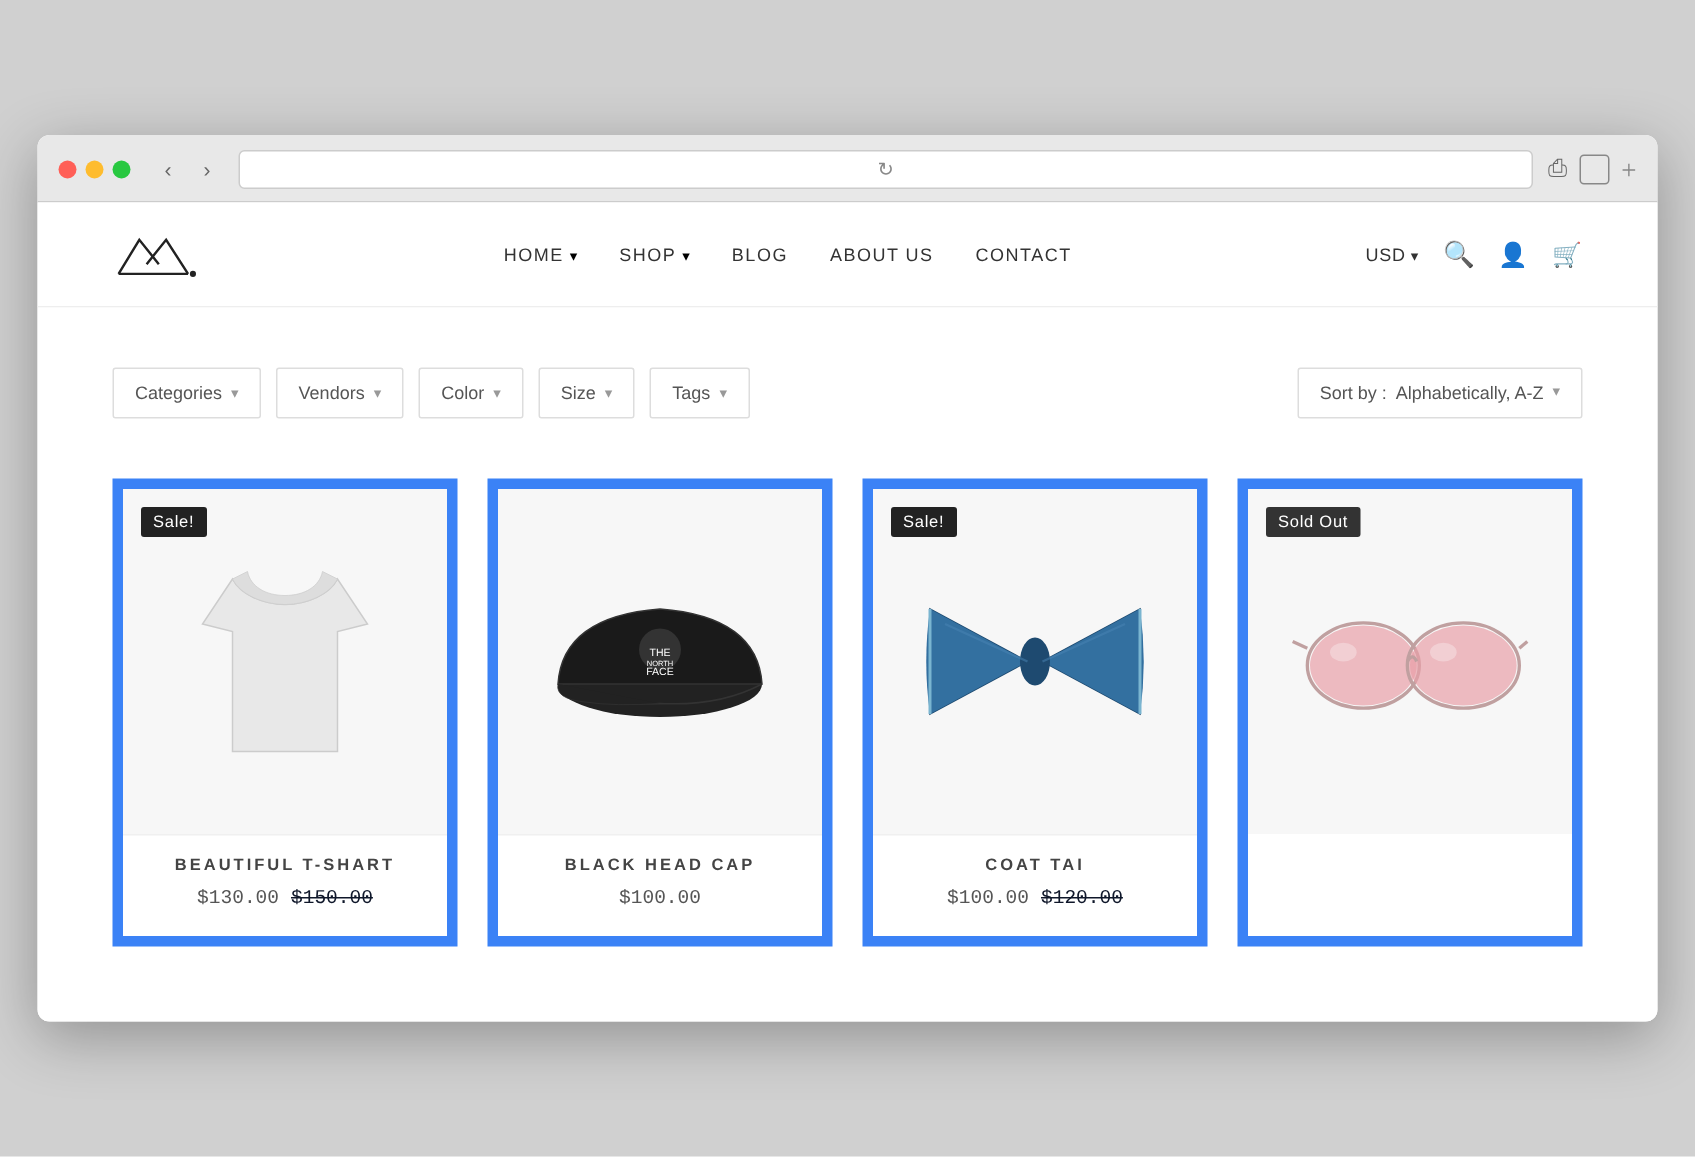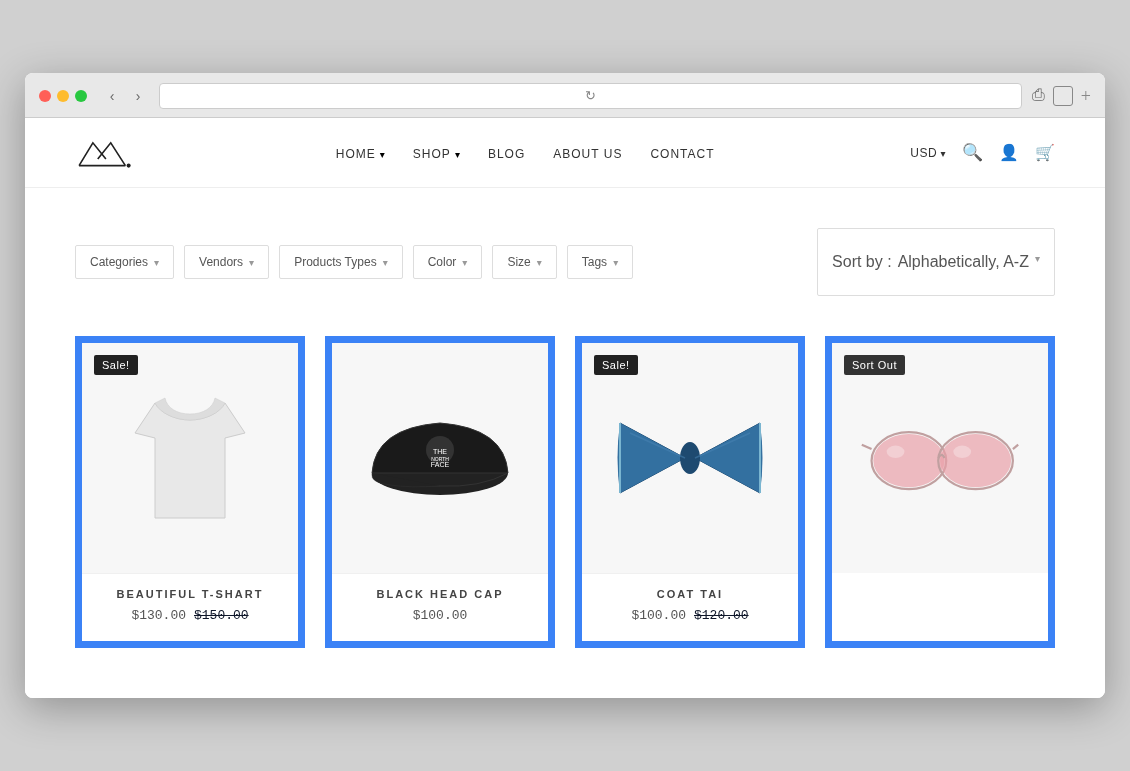--- a/index.html
+++ b/index.html
@@ -219,25 +219,25 @@
       align-items: center;
       gap: 6px;
       border-radius: 2px;
     }
     .filter-dropdown::after {
       content: '▾';
       font-size: 10px;
       color: #999;
     }
     .sort-dropdown {
-      padding: 24px 14px;
+      padding: 9px 14px;
       border: 1px solid #ddd;
       background: #fff;
       font-family: Arial, sans-serif;
-      font-size: 16px;
+      font-size: 12px;
       color: #555;
       cursor: pointer;
       display: flex;
       align-items: flex-start;
       gap: 6px;
       border-radius: 2px;
     }
     .sort-dropdown::after {
       content: '▾';
       font-size: 10px;
@@ -406,23 +406,20 @@
 
       <div class="filters-bar">
         <div class="filters-left">
           <div class="filter-dropdown">
             <span>Categories</span>
           </div>
           <div class="filter-dropdown">
             <span>Vendors</span>
           </div>
           <div class="filter-dropdown">
-            <span>Products Types</span>
-          </div>
-          <div class="filter-dropdown">
             <span>Color</span>
           </div>
           <div class="filter-dropdown">
             <span>Size</span>
           </div>
           <div class="filter-dropdown">
             <span>Tags</span>
           </div>
         </div>
         <div class="sort-dropdown">
@@ -498,21 +495,21 @@
             <div class="product-name">COAT TAI</div>
             <div class="product-price">
               <span class="price-current">$100.00</span>
               <span class="price-original">$120.00</span>
             </div>
           </div>
         </div>
 
         <div class="product-card">
           <div class="product-image-wrap">
-            <span class="product-badge sold-out">Sort Out</span>
+            <span class="product-badge sold-out">Sold Out</span>
             <svg class="img-glasses" viewBox="0 0 180 90" xmlns="http://www.w3.org/2000/svg">
 
               <ellipse cx="55" cy="48" rx="42" ry="32" fill="none" stroke="#c0a0a0" stroke-width="2.5"></ellipse>
 
               <ellipse cx="55" cy="48" rx="40" ry="30" fill="#e8a0a8" opacity="0.7"></ellipse>
 
               <ellipse cx="130" cy="48" rx="42" ry="32" fill="none" stroke="#c0a0a0" stroke-width="2.5"></ellipse>
 
               <ellipse cx="130" cy="48" rx="40" ry="30" fill="#e8a0a8" opacity="0.7"></ellipse>
 

